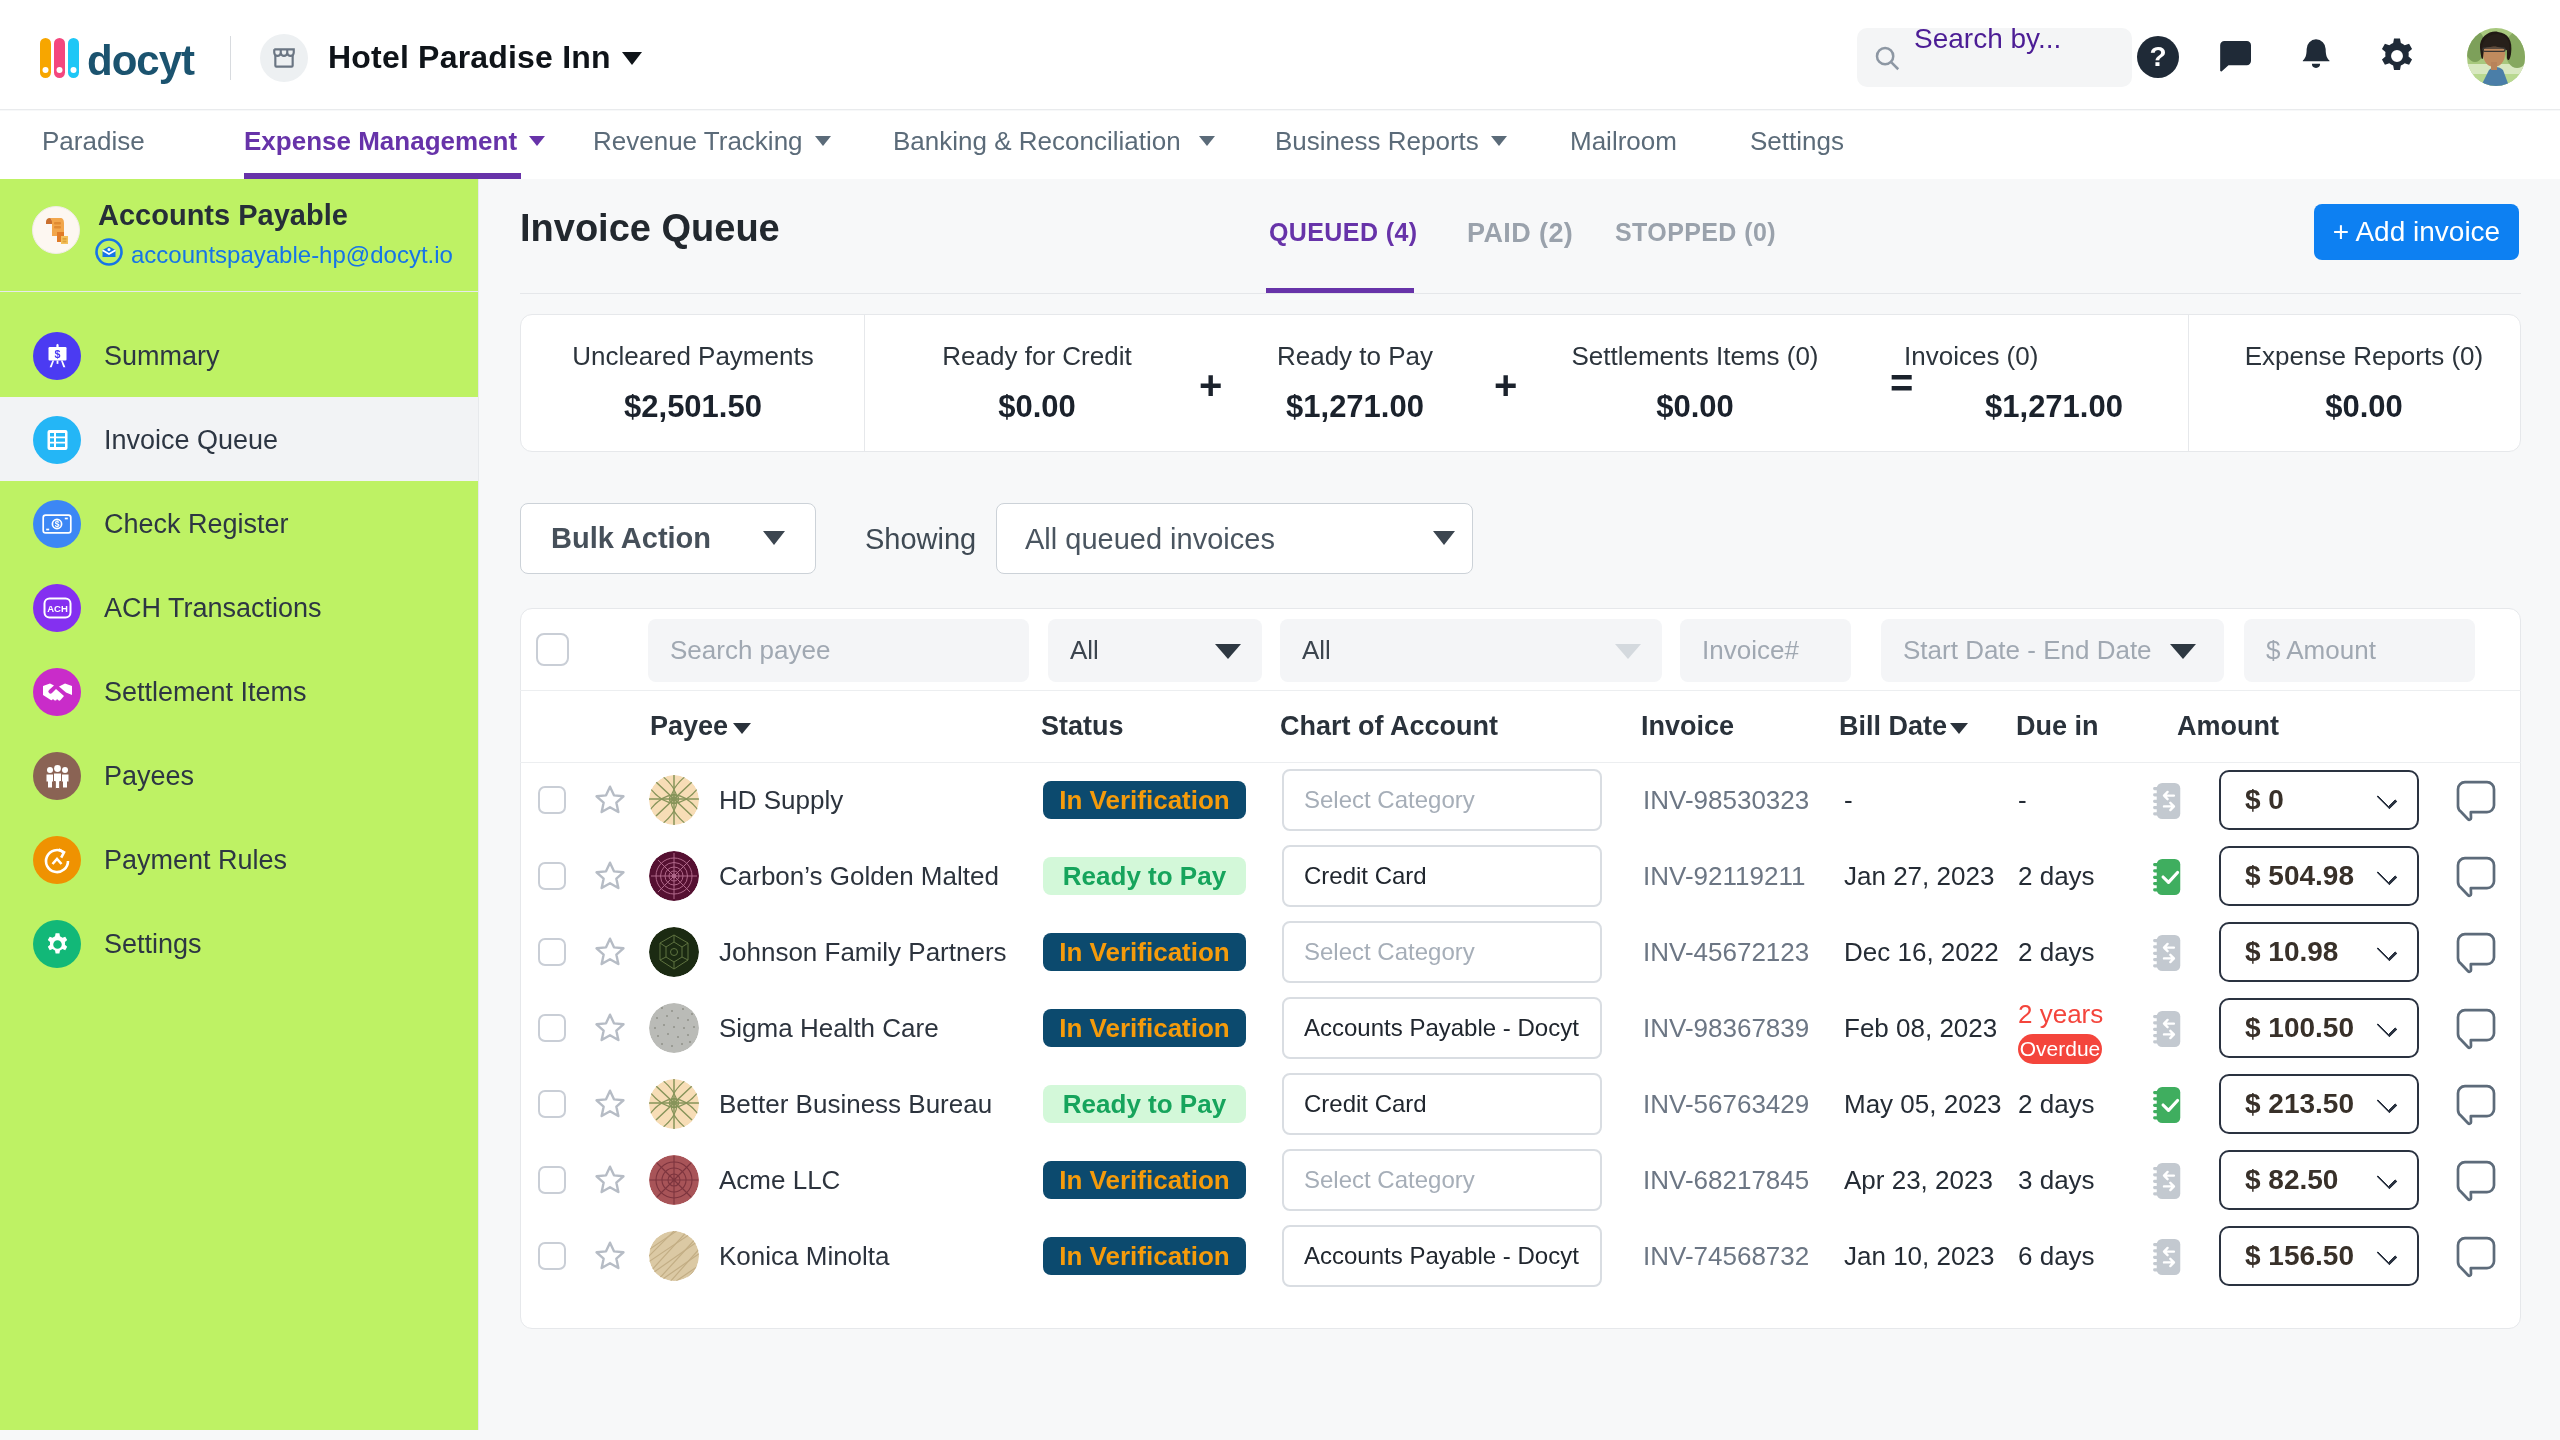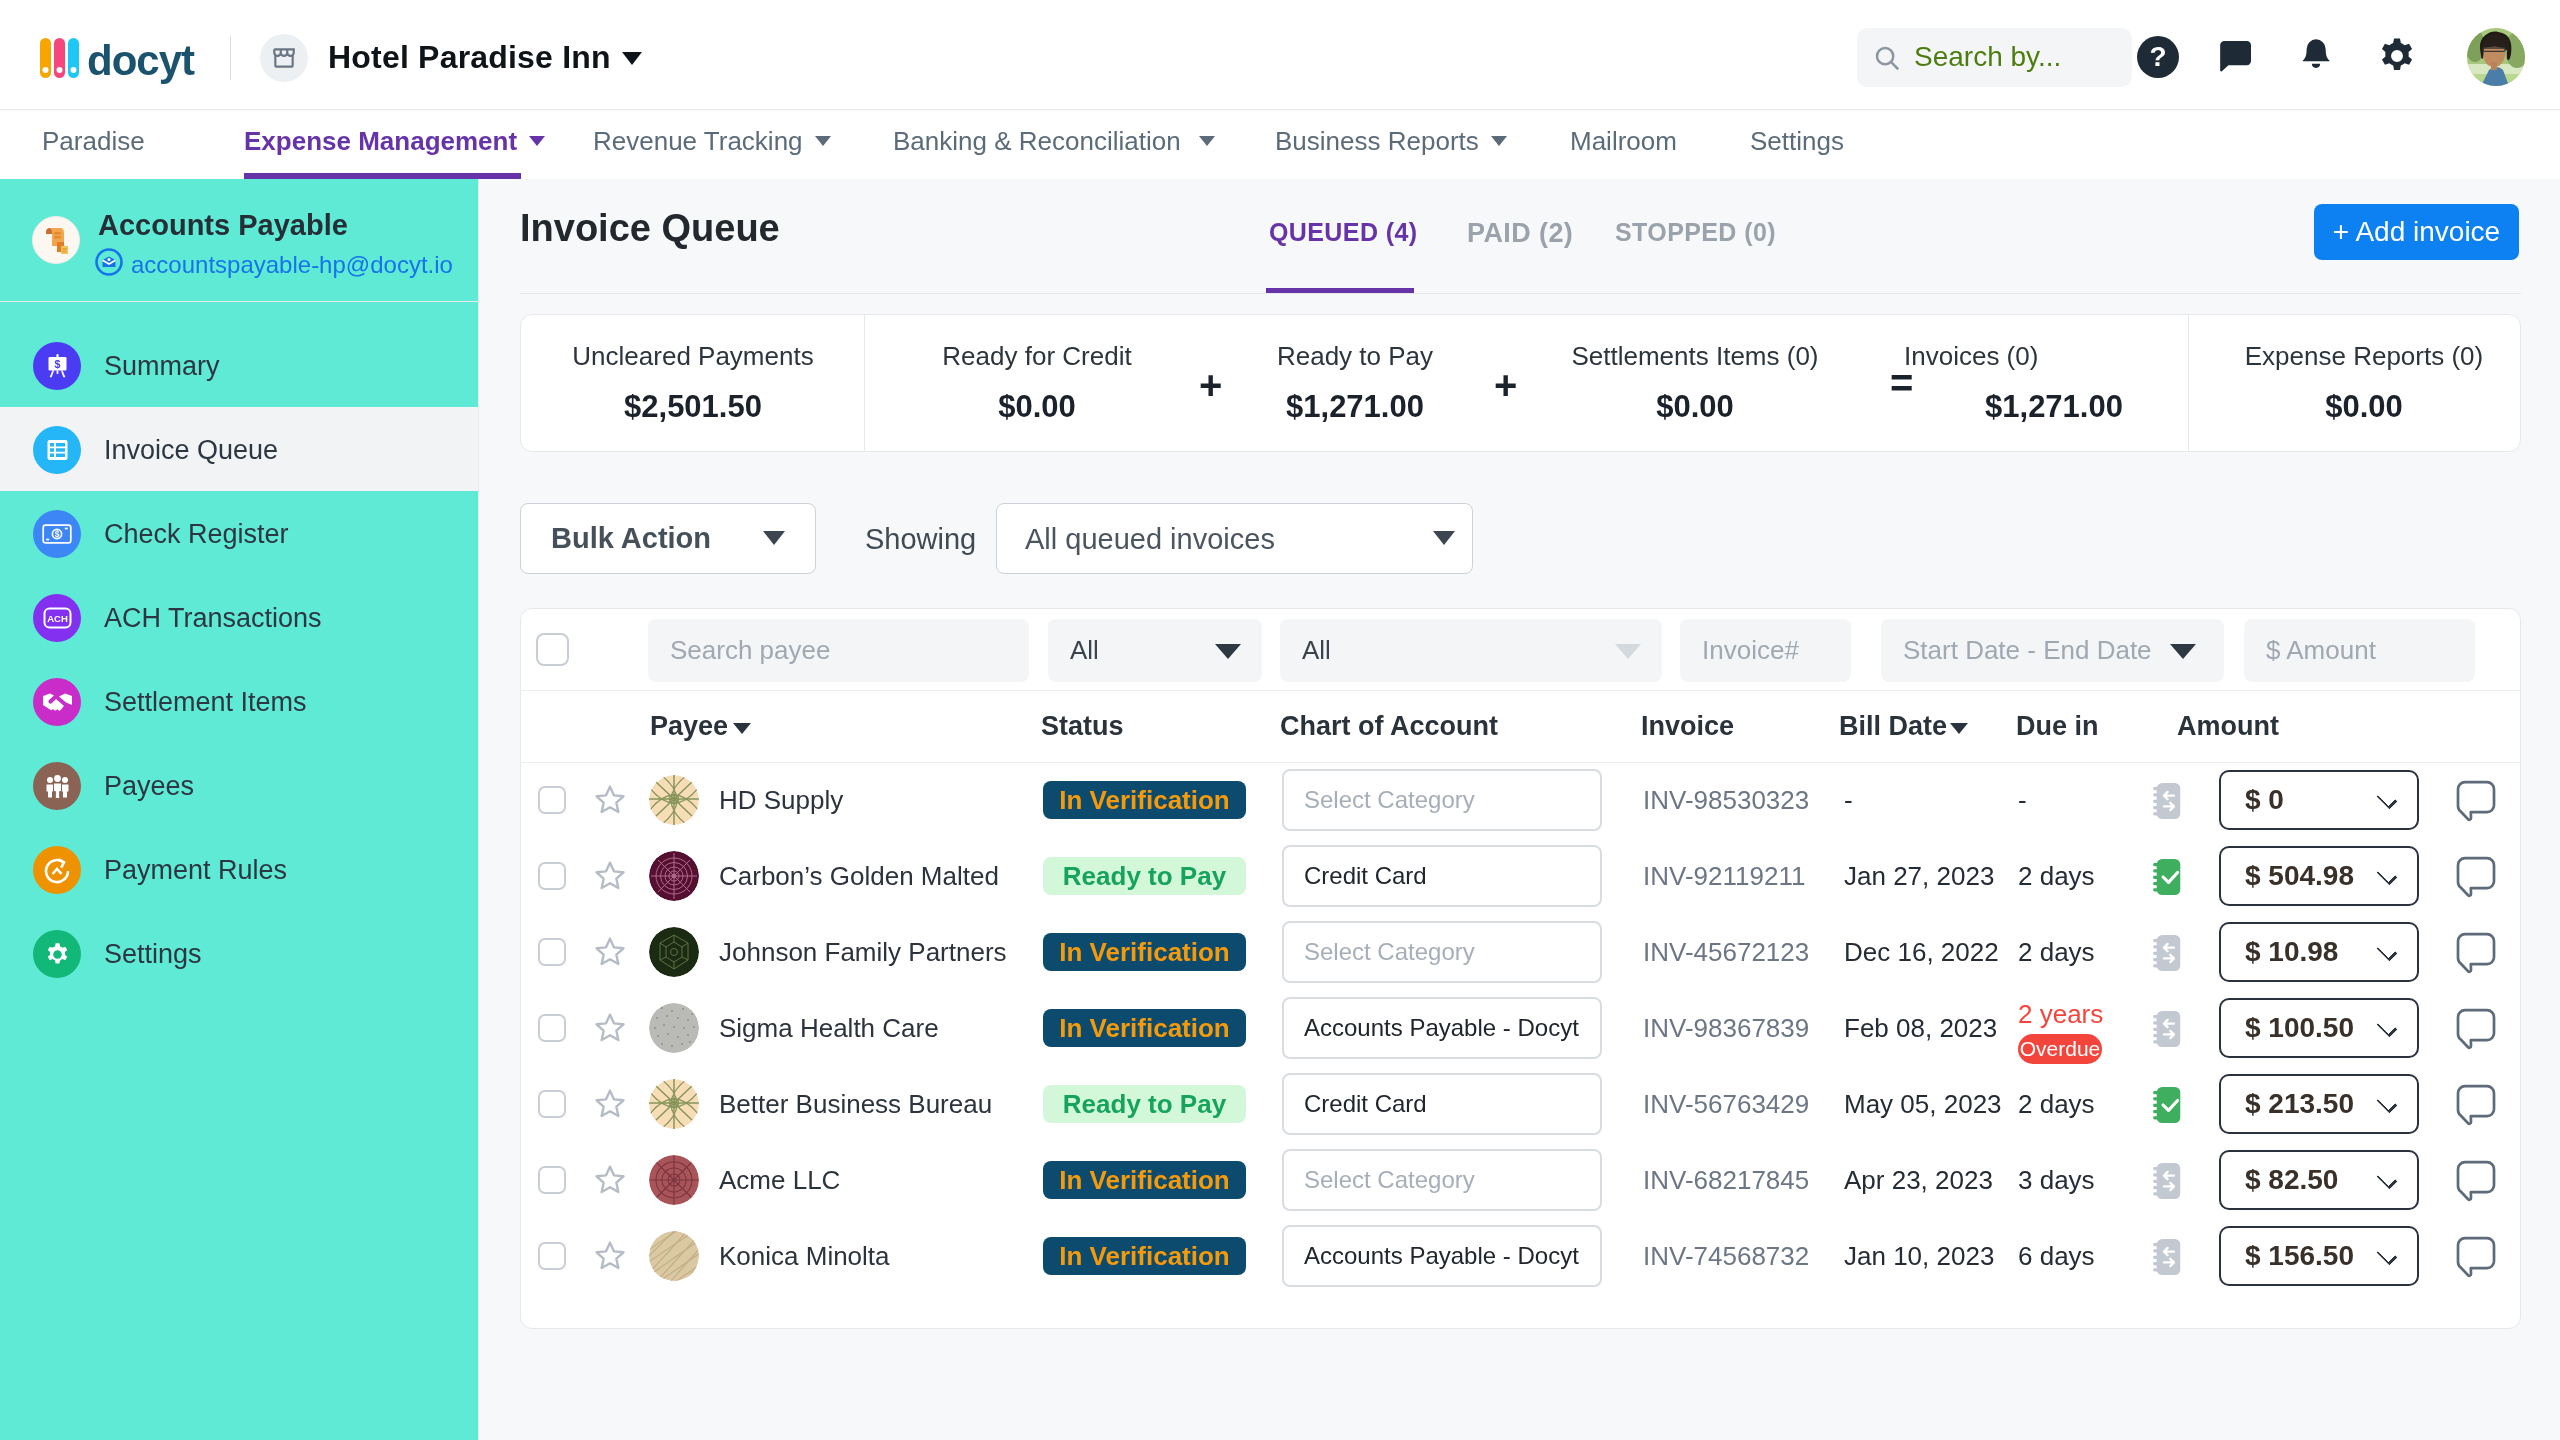--- a/index.html
+++ b/index.html
@@ -3,21 +3,21 @@
 <meta charset="utf-8">
 <style>
 * { margin:0; padding:0; box-sizing:border-box; }
 html,body { width:2560px; height:1440px; font-family:"Liberation Sans", sans-serif; background:#f7f8f9; overflow:hidden; }
 #page { position:relative; width:2560px; height:1440px; }
 .abs { position:absolute; }
 
 
 #topbar { left:0; top:0; width:2560px; height:110px; background:#fff; border-bottom:1px solid #e9ebed; z-index:5; }
 #navbar { left:0; top:111px; width:2560px; height:68px; background:#fff; z-index:4; }
-#sidebar { left:0; top:179px; width:479px; height:1261px; background:#5eead4; border-right:1px solid #e7e9ec; z-index:3; }
+#sidebar { left:0; top:169px; width:479px; height:1261px; background:#bef264; border-right:1px solid #e7e9ec; z-index:3; }
 
 .navitem { position:absolute; top:0; height:68px; line-height:60px; font-size:26px; color:#5b6b79; font-weight:500; white-space:nowrap; }
 .ncaret { display:inline-block; width:0; height:0; border-left:8px solid transparent; border-right:8px solid transparent; border-top:10px solid #5b6b79; margin-left:12px; vertical-align:middle; margin-top:-4px;}
 .pcaret { border-top-color:#6733a9; }
 
 
 .sitem { position:absolute; left:0; width:479px; height:84px; }
 .sitem .ic { position:absolute; left:33px; top:18px; width:48px; height:48px; border-radius:50%; }
 .sitem .lbl { position:absolute; left:104px; top:0; height:84px; line-height:84px; font-size:27px; color:#2d3643; }
 .active-bg { position:absolute; left:0; top:407px; width:478px; height:84px; background:#f2f3f5; }
@@ -67,21 +67,21 @@
       <path d="M3 4 h18 v3 a3 3 0 0 1 -6 0 v-3 m0 3 a3 3 0 0 1 -6 0 v-3 m0 3 a3 3 0 0 1 -6 0 v-3" fill="#edf0f2"></path>
     </svg>
     <div class="abs" style="left:328px; top:39px; font-size:32px; font-weight:bold; color:#0f1419; letter-spacing:0.2px;">Hotel Paradise Inn</div>
     <div class="abs" style="left:622px; top:52px; width:0; height:0; border-left:10px solid transparent; border-right:10px solid transparent; border-top:13px solid #0f1419;"></div>
 
     <div class="abs" style="left:1857px; top:28px; width:275px; height:59px; background:#f4f5f6; border-radius:10px;"></div>
     <svg class="abs" style="left:1872px; top:43px;" width="30" height="30" viewBox="0 0 24 24" fill="none" stroke="#8d97a3" stroke-width="2">
       <circle cx="10.5" cy="10.5" r="6.5"></circle>
         <line x1="15.5" y1="15.5" x2="21" y2="21"></line>
     </svg>
-    <div class="abs" style="left:1914px; top:41px; font-size:28px; color:#4d7c0f;">Search by...</div>
+    <div class="abs" style="left:1914px; top:23px; font-size:28px; color:#4c1d95;">Search by...</div>
 
     <div class="abs" style="left:2137px; top:36px; width:42px; height:42px; border-radius:50%; background:#1f2a37;"></div>
     <div class="abs" style="left:2137px; top:36px; width:42px; height:42px; text-align:center; line-height:42px; color:#fff; font-size:28px; font-weight:bold;">?</div>
     <svg class="abs" style="left:2216px; top:35px;" width="40" height="42" viewBox="0 0 24 24" fill="#1f2a37">
       <path d="M6 3 h12.5 a2.5 2.5 0 0 1 2.5 2.5 v9.5 a2.5 2.5 0 0 1 -2.5 2.5 h-11 l-4 3.6 a0.6 0.6 0 0 1 -1-.45 v-15.15 a2.5 2.5 0 0 1 2.5-2.5 z"></path>
     </svg>
     <svg class="abs" style="left:2297px; top:33px;" width="38" height="44" viewBox="0 0 24 24" fill="#1f2a37">
       <path d="M12 2.1 a6.1 6.1 0 0 1 6.1 6.1 c0 4.2 1 5.9 2.1 7 a0.9 0.9 0 0 1 .35 .75 l-16.9 0 a0.9 0.9 0 0 1 .35-.75 c1.1-1.1 2.1-2.8 2.1-7 A6.1 6.1 0 0 1 12 2.1 z"></path>
       <path d="M9.4 17.6 a2.6 2.6 0 0 0 5.2 0 z"></path>
     </svg>

